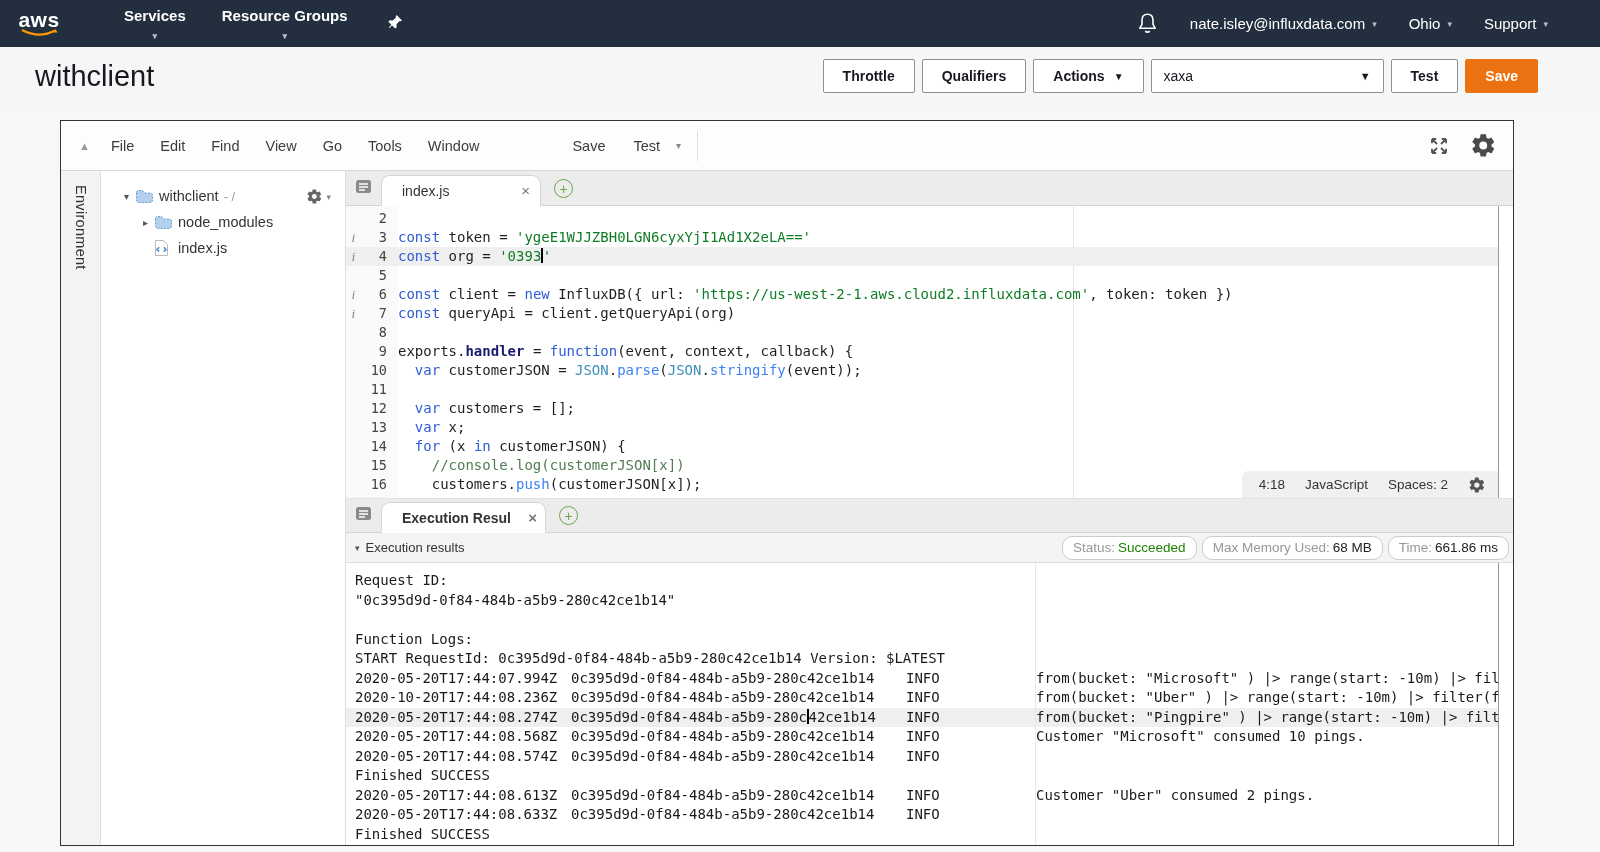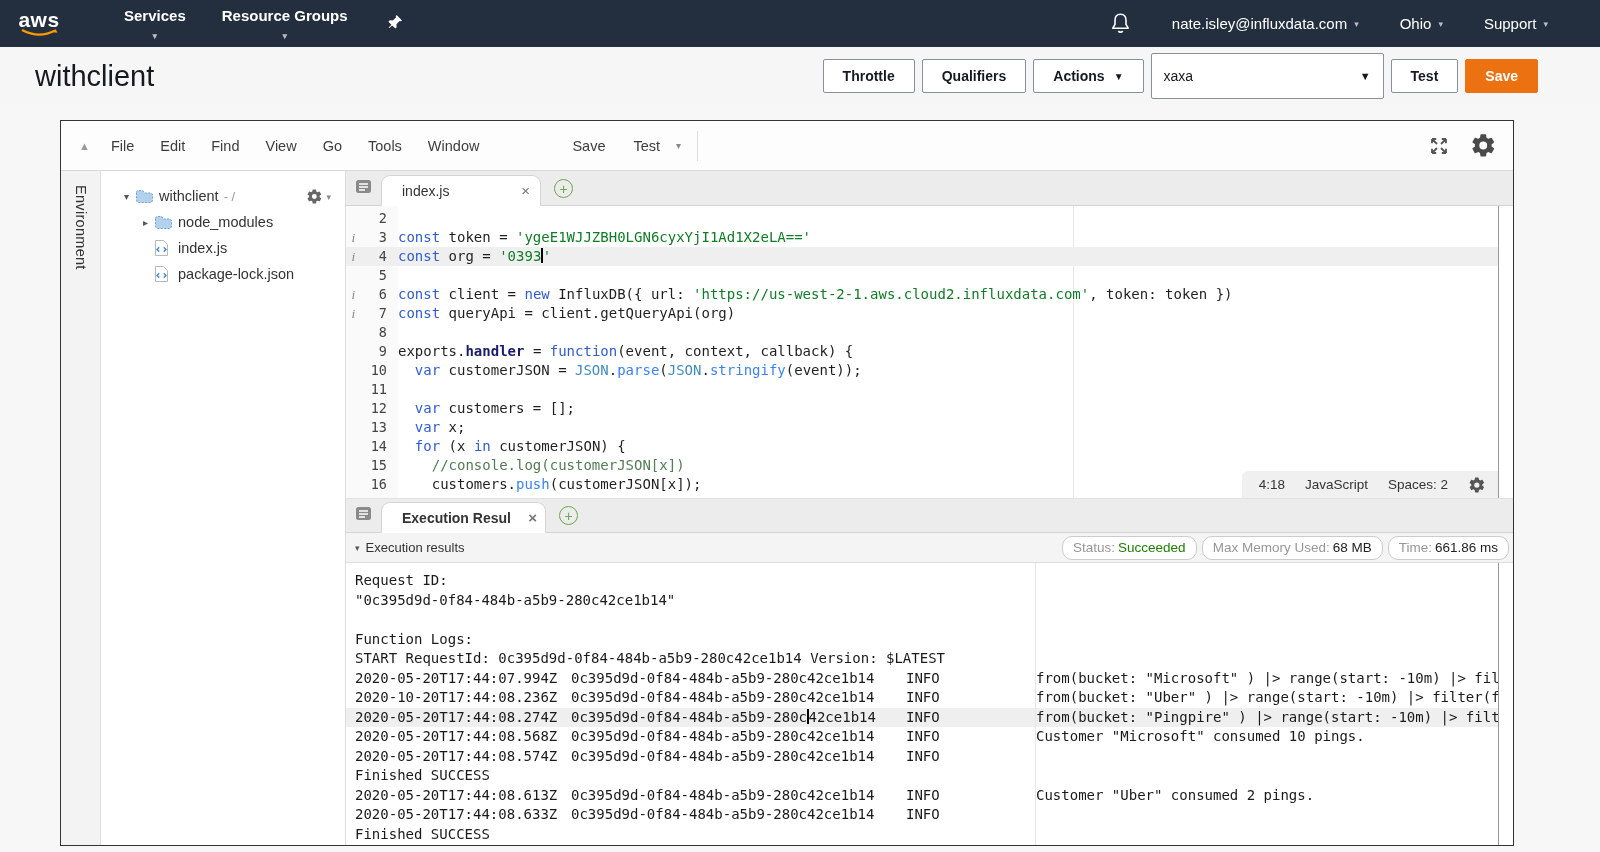--- a/index.html
+++ b/index.html
@@ -9,32 +9,32 @@
   
   .topnav { height:47px; background:#232f3e; display:flex; align-items:center; color:#fff; }
   .aws-logo { margin-left:16px; position:relative; width:46px; text-align:center; cursor:pointer; }
   .aws-logo .aws-txt { font-size:21px; font-weight:700; letter-spacing:.5px; line-height:20px; display:block; }
   .aws-logo svg { display:block; margin:-2px auto 0; }
   .nav-item { display:flex; align-items:center; gap:7px; font-size:15px; cursor:pointer; }
   .nav-item.bold { font-weight:700;flex-direction:column; }
   .nav-caret { font-size:9px; color:#b7bec9; }
   .nav-left { display:flex; align-items:center; gap:36px; margin-left:62px; }
   .pin-wrap { margin-left:40px; cursor:pointer; display:flex; align-items:center; }
-  .nav-right { margin-left:auto; display:flex; align-items:center; gap:41px; margin-right:52px; }
+  .nav-right { margin-left:auto; display:flex; align-items:center; gap:32px; margin-right:52px; }
   .bell-wrap { display:flex; align-items:center; cursor:pointer; }
 
   
   .pageheader { height:58px; display:flex; align-items:center; background:#f6f6f6; }
   .page-title { margin-left:35px; font-size:29px; color:#16191f; font-weight:400; }
   .hdr-actions { margin-left:auto; margin-right:62px; display:flex; align-items:center; gap:7px; }
   .btn { height:34px; padding:0 19px; background:#fff; border:1px solid #879196; border-radius:2px;
          color:#16191f; font-weight:700; font-size:14px; display:flex; align-items:center; gap:9px; cursor:pointer;justify-content:center; }
   .btn .btn-caret { font-size:10px; }
   .btn.primary { background:#ec7211; border-color:#ec7211; color:#fff; }
-  .hdr-select { width:233px; height:46px; background:#fff; border:1px solid #879196; border-radius:2px;
+  .hdr-select { width:233px; height:34px; background:#fff; border:1px solid #879196; border-radius:2px;
          display:flex; align-items:center; justify-content:space-between; padding:0 12px; font-size:14px; color:#16191f; cursor:pointer; }
   .hdr-select .sel-caret { font-size:11px; }
 
   
   .frame { position:absolute; left:60px; top:120px; width:1454px; height:726px; background:#fff;
            border:1px solid #333; display:flex; flex-direction:column; }
   .menubar { height:50px; flex:0 0 50px; display:flex; align-items:center; background:#fdfdfd; border-bottom:1px solid #d8d8d8; }
   .collapse-tri { color:#9a9a9a; font-size:11px; margin:0 8px 0 18px; cursor:pointer; }
   .menu-item { padding:0 13px; font-size:14.5px; color:#3c3c3c; cursor:pointer; }
   .menu-run { display:flex; align-items:center; margin-left:66px; }
@@ -256,29 +256,20 @@
         <span>node_modules</span>
       </div>
       <div class="tree-row pl2">
         <span class="tree-ico">
           <svg width="15" height="18" viewBox="0 0 15 18">
               <path d="M1.5 1.5h8l4 4v11h-12z" fill="#fff" stroke="#b9b9b9"></path>
               <path d="M5.2 8.2L3 10.4l2.2 2.2M9.8 8.2l2.2 2.2-2.2 2.2" stroke="#4a90d9" stroke-width="1.5" fill="none"></path>
             </svg>
         </span>
         <span>index.js</span>
-      </div>
-      <div class="tree-row pl2">
-        <span class="tree-ico">
-          <svg width="15" height="18" viewBox="0 0 15 18">
-              <path d="M1.5 1.5h8l4 4v11h-12z" fill="#fff" stroke="#b9b9b9"></path>
-              <path d="M5.2 8.2L3 10.4l2.2 2.2M9.8 8.2l2.2 2.2-2.2 2.2" stroke="#4a90d9" stroke-width="1.5" fill="none"></path>
-            </svg>
-        </span>
-        <span>package-lock.json</span>
       </div>
     </div>
 
     <div class="main">
 
       <div class="tabbar">
         <span class="tabstack">
           <svg width="17" height="15" viewBox="0 0 17 15">
               <rect x="1" y="1" width="15" height="13" rx="2.5" fill="#8a8a8a"></rect>
               <path d="M4 5h9M4 8h9M4 11h6" stroke="#fff" stroke-width="1.4"></path>

